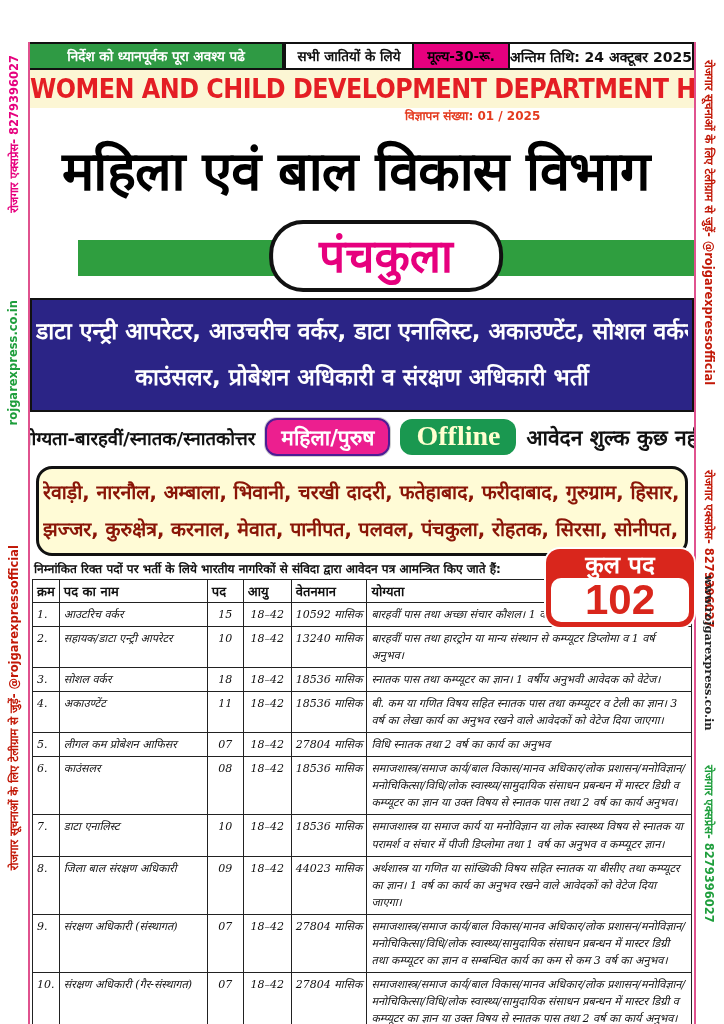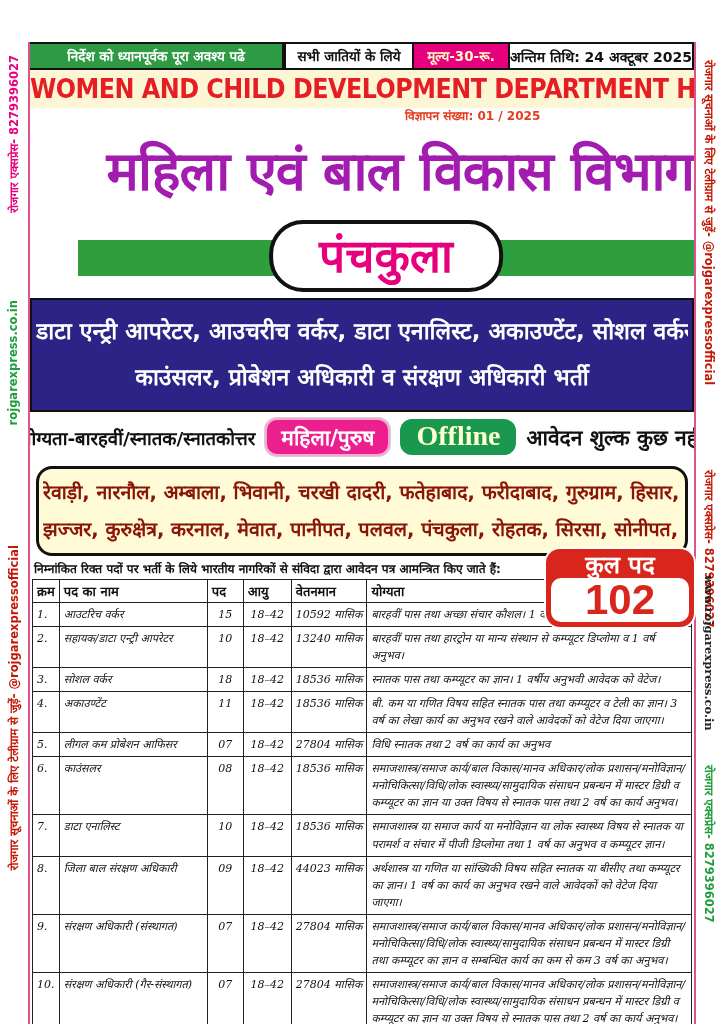--- a/index.html
+++ b/index.html
@@ -23,42 +23,42 @@
   .vr-4 { top:765px; color:#1e9e3c; }
 
   
   .content { position:absolute; left:28px; top:42px; width:668px; border-left:2px solid #e0528e; border-right:2px solid #e0528e; background:#ffffff; }
 
   
   .top-bar { display:flex; height:28px; font-weight:bold; font-size:13.5px; align-items:stretch; }
   .tb-cell { display:flex; align-items:center; justify-content:center; white-space:nowrap; overflow:hidden; }
   .tb-castes { width:130px; background:#ffffff; border:2px solid #111; color:#111; }
   .tb-instr  { flex:1; background:#2f9a44; color:#ffffff; border:2px solid #111; border-left:none; }
-  .tb-price  { width:94px; background:#e6007e; color:#fef9c3; border-top:2px solid #111; border-bottom:2px solid #111; }
+  .tb-price  { width:94px; background:#e6007e; color:#000000; border-top:2px solid #111; border-bottom:2px solid #111; }
   .tb-date   { width:186px; background:#ffffff; color:#111; border:2px solid #111; border-left:2px solid #111; font-size:14px; }
 
   .dept-title { height:38px; background:#fcf6d4; color:#e41e24; font-weight:900; font-size:26.5px; text-align:center; line-height:38px; white-space:nowrap; overflow:hidden; letter-spacing:-0.5px; font-stretch:condensed; }
 
   .ad-number { height:18px; font-size:12px; font-weight:bold; color:#e43a1e; padding-left:375px; line-height:16px; }
 
-  .main-heading { height:94px; color:#a21caf; font-weight:900; font-size:54px; line-height:92px; text-align:right; white-space:nowrap; overflow:hidden; letter-spacing:-1px; }
+  .main-heading { height:94px; color:#000000; font-weight:900; font-size:54px; line-height:92px; text-align:left; white-space:nowrap; overflow:hidden; letter-spacing:-1px;padding-left:32px; }
 
   
   .panch-band { position:relative; height:76px;margin-left:48px; }
   .panch-green { position:absolute; left:0; right:0; top:20px; height:36px; background:#2f9e3f; }
   .panch-pill { position:absolute; left:50%; top:0; transform:translateX(-50%); height:72px; background:#ffffff; border:4px solid #111; border-radius:34px; padding:0 46px; color:#e6007e; font-weight:900; font-size:46px; line-height:64px; white-space:nowrap; }
 
   
   .posts-banner { margin-top:2px; background:#2b2486; border:2px solid #111; color:#ffffff; text-align:center; padding:8px 4px 10px; }
   .posts-banner .l1, .posts-banner .l2 { font-weight:900; font-size:23px; line-height:46px; white-space:nowrap; overflow:hidden; }
 
   
   .qual-row { display:flex; align-items:center; justify-content:center; gap:10px; height:50px; white-space:nowrap; overflow:hidden; }
   .qual-label { font-weight:900; font-size:18.5px; color:#111; }
-  .badge-gender { background:#ec1f8f; color:#ffffff; font-weight:900; font-size:21px; padding:3px 14px; border-radius:12px; border:2px solid #f9a8d4; box-shadow:0 0 0 1px #d0d0d0; }
+  .badge-gender { background:#ec1f8f; color:#ffffff; font-weight:900; font-size:21px; padding:3px 14px; border-radius:12px; border:2px solid #4c1d95; box-shadow:0 0 0 1px #d0d0d0; }
   .badge-mode { background:#1a9850; color:#ffffcf; font-weight:900; font-size:28px; padding:1px 16px 3px; border-radius:12px; font-family:"Liberation Serif", serif; }
   .fee-text { font-weight:900; font-size:21px; color:#111; }
 
   .appoint-wrap { text-align:center; height:30px; }
   .appoint-pill { display:inline-block; background:#ffec00; border:3px solid #111; border-radius:14px; color:#8a1507; font-weight:900; font-size:15px; padding:1px 18px; }
 
   
   .districts-box { margin:4px 6px 0; background:#fffbd6; border:3px solid #111; border-radius:16px; padding:5px 4px; text-align:center; }
   .districts-box .dl { color:#8a1507; font-weight:900; font-size:19.5px; line-height:37px; white-space:nowrap; overflow:hidden; }
 

